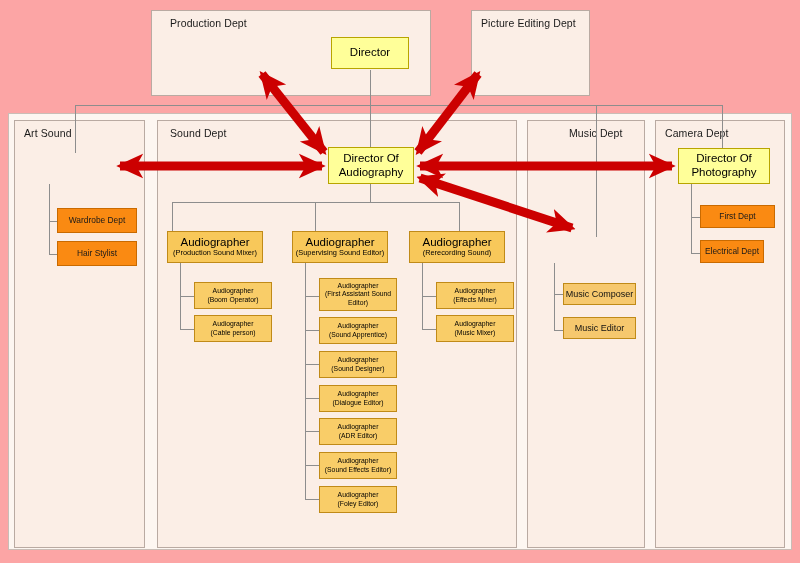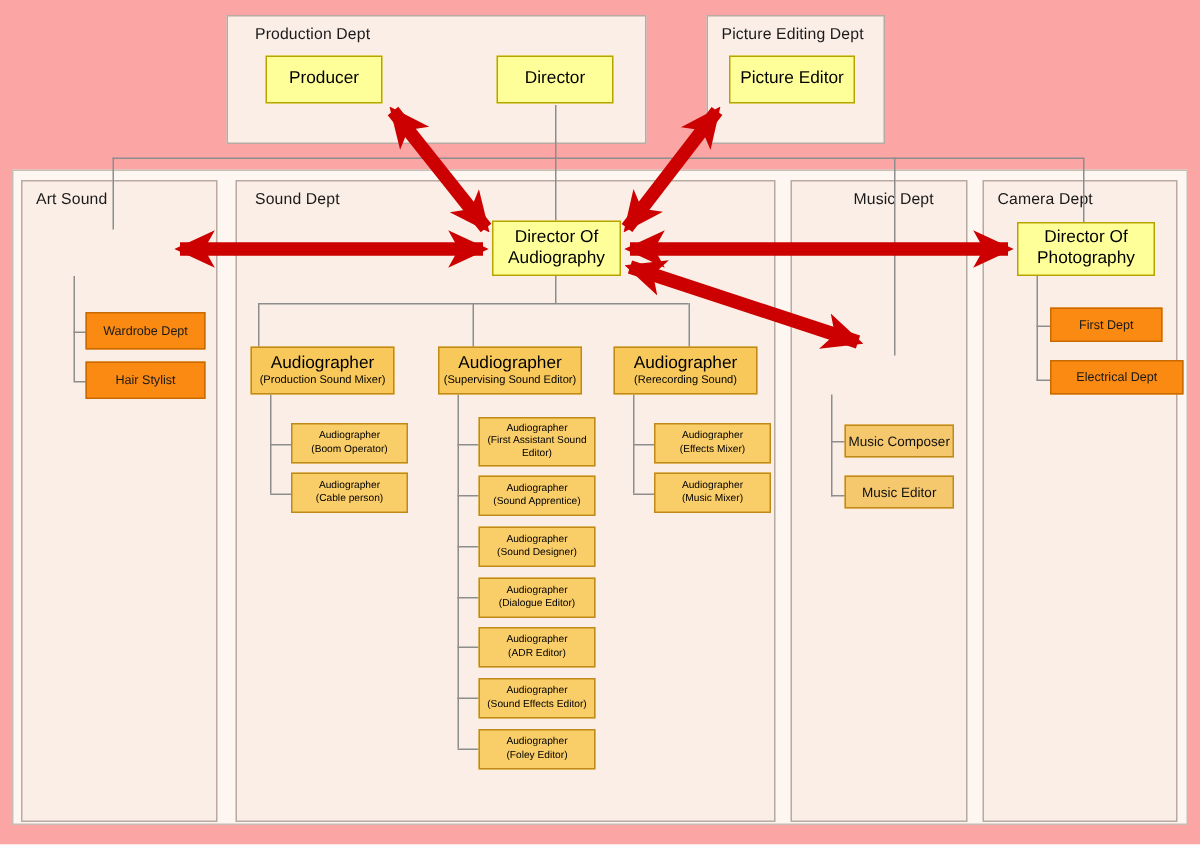--- a/index.html
+++ b/index.html
@@ -90,28 +90,22 @@
 
   <div class="dept" style="left:471px;top:10px;width:119px;height:86px;"></div>
   <div class="dept-label" style="left:481px;top:17px;">Picture Editing Dept</div>
 
   <div class="ln lnh" style="left:75px;top:105px;width:647px;"></div>
   <div class="ln lnv" style="left:75px;top:105px;height:48px;"></div>
   <div class="ln lnv" style="left:370px;top:70px;height:83px;"></div>
   <div class="ln lnv" style="left:596px;top:105px;height:132px;"></div>
   <div class="ln lnv" style="left:722px;top:105px;height:44px;"></div>
 
-  <div class="node n-yellow" style="left:177px;top:37px;width:78px;height:32px;">
-    <span>Producer</span>
-  </div>
   <div class="node n-yellow" style="left:331px;top:37px;width:78px;height:32px;">
     <span>Director</span>
-  </div>
-  <div class="node n-yellow" style="left:486px;top:37px;width:84px;height:32px;">
-    <span>Picture Editor</span>
   </div>
 
   <div class="dept-outer" style="left:8px;top:113px;width:784px;height:437px;"></div>
 
   <div class="dept" style="left:14px;top:120px;width:131px;height:428px;"></div>
   <div class="dept-label" style="left:24px;top:127px;">Art Sound</div>
 
   <div class="ln lnv" style="left:49px;top:184px;height:70px;"></div>
   <div class="ln lnh" style="left:49px;top:221px;width:9px;"></div>
   <div class="ln lnh" style="left:49px;top:254px;width:9px;"></div>
@@ -229,21 +223,21 @@
   <div class="node n-yellow" style="left:678px;top:148px;width:92px;height:36px;">
     <span>Director Of</span>
     <span>Photography</span>
   </div>
   <div class="ln lnv" style="left:691px;top:184px;height:70px;"></div>
   <div class="ln lnh" style="left:691px;top:217px;width:10px;"></div>
   <div class="ln lnh" style="left:691px;top:253px;width:10px;"></div>
   <div class="node n-orange" style="left:700px;top:205px;width:75px;height:23px;">
     <span>First Dept</span>
   </div>
-  <div class="node n-orange" style="left:700px;top:240px;width:89px;height:23px;justify-content:center;">
+  <div class="node n-orange" style="left:700px;top:240px;width:64px;height:23px;justify-content:center;">
     <span>Electrical Dept</span>
   </div>
 
   <svg id="arrows" viewBox="0 0 800 563">
     <defs>
       <marker id="ah" viewBox="0 0 10 10" refX="8.6" refY="5" markerWidth="3.0" markerHeight="3.0" orient="auto-start-reverse">
         <path d="M 0 0.4 L 10 5 L 0 9.6 L 2.6 5 Z" fill="#cc0000"></path>
       </marker>
     </defs>
 

